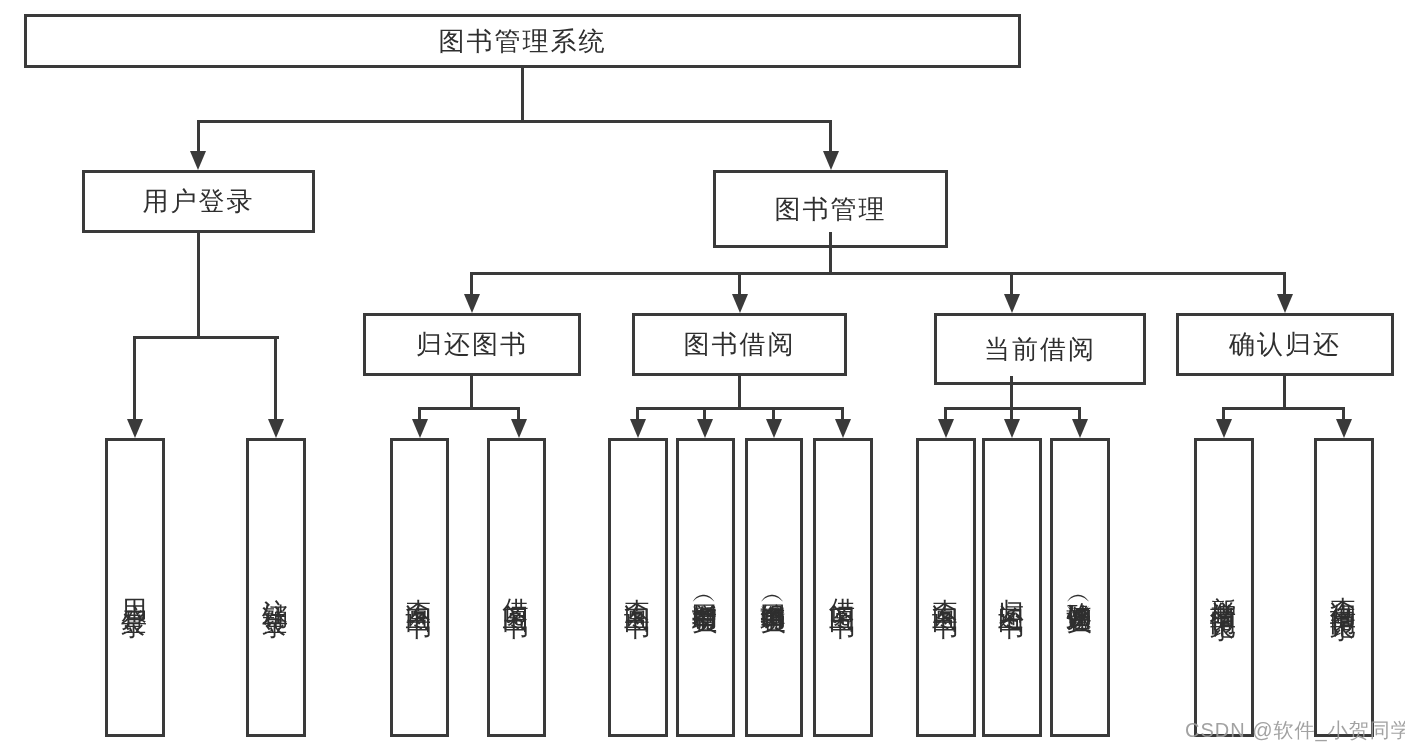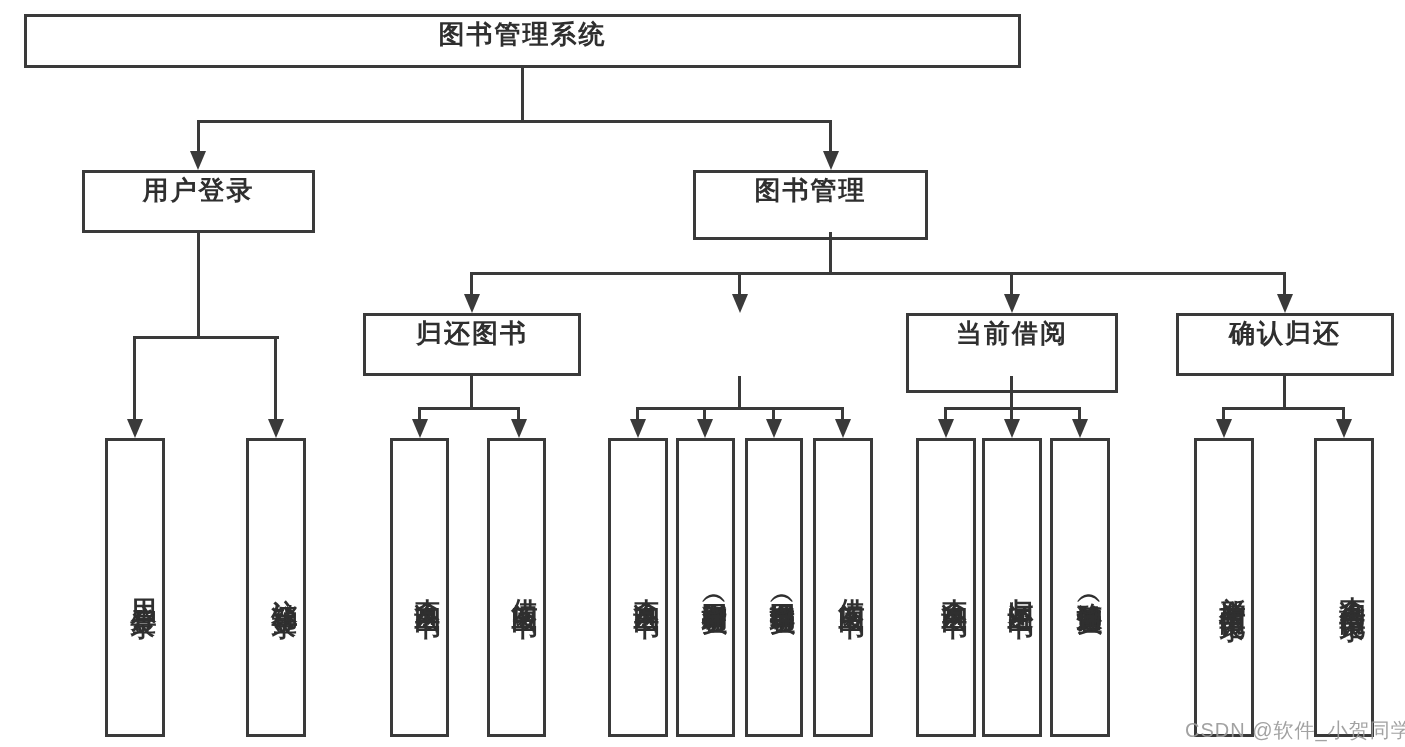--- a/index.html
+++ b/index.html
@@ -9,23 +9,23 @@
     background:#ffffff;
     font-family:"Liberation Sans","DejaVu Sans",sans-serif;
     overflow:hidden;
   }
   .box{
     position:absolute;
     box-sizing:border-box;
     border:3px solid #3a3a3a;
     background:#ffffff;
     display:flex;
+    align-items:center;
     justify-content:center;
     color:#2f2f2f;
-    font-weight:bold;
   }
   .hbox{font-size:26px;letter-spacing:2px;}
   .vbox{
     top:438px;height:299px;width:60px;
     writing-mode:vertical-rl;
     font-size:26px;
     letter-spacing:5px;
   }
   .vlong{font-size:25px;letter-spacing:1px;}
   .vmed{letter-spacing:4px;}
@@ -61,21 +61,21 @@
   <div class="vl" style="left:521px;top:66px;height:56px"></div>
   <div class="hl" style="left:197px;top:120px;width:635px"></div>
   <div class="vl" style="left:197px;top:120px;height:34px"></div>
   <div class="ah" style="left:190px;top:151px"></div>
   <div class="vl" style="left:829px;top:120px;height:34px"></div>
   <div class="ah" style="left:823px;top:151px"></div>
 
   <div class="box hbox" style="left:82px;top:170px;width:233px;height:63px">
     <span>用户登录</span>
   </div>
-  <div class="box hbox" style="left:693px;top:170px;width:235px;height:70px">
+  <div class="box hbox" style="left:713px;top:170px;width:235px;height:78px">
     <span>图书管理</span>
   </div>
 
   <div class="vl" style="left:197px;top:233px;height:104px"></div>
   <div class="hl" style="left:134px;top:336px;width:145px"></div>
   <div class="vl" style="left:133px;top:336px;height:84px"></div>
   <div class="ah" style="left:127px;top:419px"></div>
   <div class="vl" style="left:274px;top:336px;height:84px"></div>
   <div class="ah" style="left:268px;top:419px"></div>
 
@@ -86,21 +86,24 @@
   <div class="vl" style="left:738px;top:272px;height:25px"></div>
   <div class="ah" style="left:732px;top:294px"></div>
   <div class="vl" style="left:1010px;top:272px;height:25px"></div>
   <div class="ah" style="left:1004px;top:294px"></div>
   <div class="vl" style="left:1283px;top:272px;height:25px"></div>
   <div class="ah" style="left:1277px;top:294px"></div>
 
   <div class="box hbox" style="left:363px;top:313px;width:218px;height:63px">
     <span>归还图书</span>
   </div>
-  <div class="box hbox" style="left:906px;top:313px;width:212px;height:80px">
+  <div class="box hbox" style="left:632px;top:313px;width:215px;height:63px">
+    <span>图书借阅</span>
+  </div>
+  <div class="box hbox" style="left:934px;top:313px;width:212px;height:72px">
     <span>当前借阅</span>
   </div>
   <div class="box hbox" style="left:1176px;top:313px;width:218px;height:63px">
     <span>确认归还</span>
   </div>
 
   <div class="vl" style="left:470px;top:376px;height:33px"></div>
   <div class="hl" style="left:418px;top:407px;width:102px"></div>
   <div class="vl" style="left:418px;top:407px;height:14px"></div>
   <div class="ah" style="left:412px;top:419px"></div>

